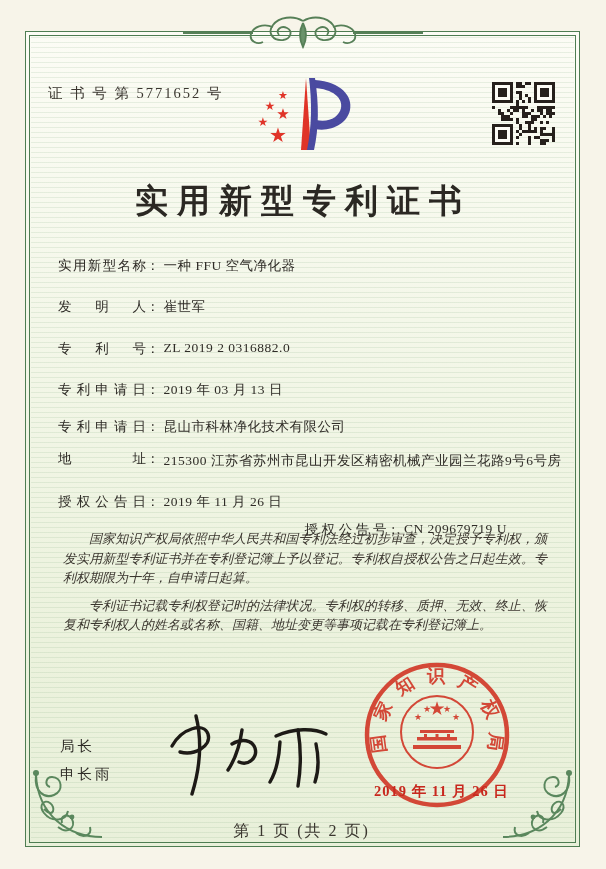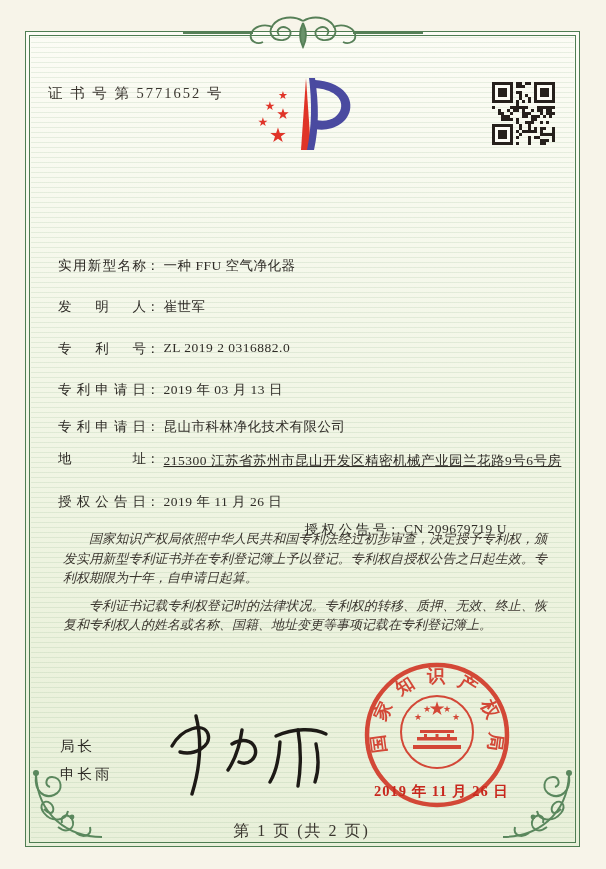--- a/index.html
+++ b/index.html
@@ -36,21 +36,21 @@
   .qr{position:absolute;left:492px;top:82px;width:63px;height:63px;}
   .title{
     position:absolute;left:0;top:179px;width:100%;text-align:center;
     font-size:33px;font-weight:600;letter-spacing:9px;color:#2b2823;
   }
   
   .frow{position:absolute;left:58px;font-size:13.5px;color:#2f2c27;white-space:nowrap;}
   .f-label{display:inline-block;width:88px;text-align:justify;text-align-last:justify;vertical-align:top;}
   .f-colon{display:inline-block;vertical-align:top;}
   .f-value{display:inline-block;margin-left:4px;vertical-align:top;letter-spacing:.5px;}
-  .frow.addr .f-value{white-space:normal;width:402px;line-height:21px;text-decoration:underline;}
+  .frow.addr .f-value{white-space:normal;width:402px;line-height:21px;}
   .pair2{display:inline-block;margin-left:22px;margin-top:28px;}
   .pair2 .f-label{width:82px;}
   
   .paras{position:absolute;left:55px;top:521px;width:500px;font-size:13px;line-height:19.5px;
          color:#3b362f;text-align:justify;}
   .paras p{margin:8px;text-indent:2em;font-style:italic;}
   
   .officer{position:absolute;left:60px;top:731px;font-size:14.5px;color:#2f2c27;}
   .officer div{margin-bottom:9px;letter-spacing:3px;margin-top:6px;}
   .sig{position:absolute;left:158px;top:706px;width:175px;height:92px;}
@@ -231,20 +231,21 @@
       <rect x="3" y="3" width="15" height="15" fill="#fdfcf6"></rect>
       <rect x="6" y="6" width="9" height="9" fill="#26201c"></rect>
       <rect x="42" y="0" width="21" height="21" fill="#26201c"></rect>
       <rect x="45" y="3" width="15" height="15" fill="#fdfcf6"></rect>
       <rect x="48" y="6" width="9" height="9" fill="#26201c"></rect>
       <rect x="0" y="42" width="21" height="21" fill="#26201c"></rect>
       <rect x="3" y="45" width="15" height="15" fill="#fdfcf6"></rect>
       <rect x="6" y="48" width="9" height="9" fill="#26201c"></rect>
     </svg>
 
+  <div class="title">实用新型专利证书</div>
 
   <div class="frow" style="top:298px">
     <span class="f-label">发明人</span><span class="f-colon">：</span><span class="f-value">崔世军</span>
   </div>
   <div class="frow" style="top:257px">
     <span class="f-label">实用新型名称</span><span class="f-colon">：</span><span class="f-value">一种 FFU 空气净化器</span>
   </div>
   <div class="frow" style="top:340px">
     <span class="f-label">专利号</span><span class="f-colon">：</span><span class="f-value">ZL 2019 2 0316882.0</span>
   </div>

